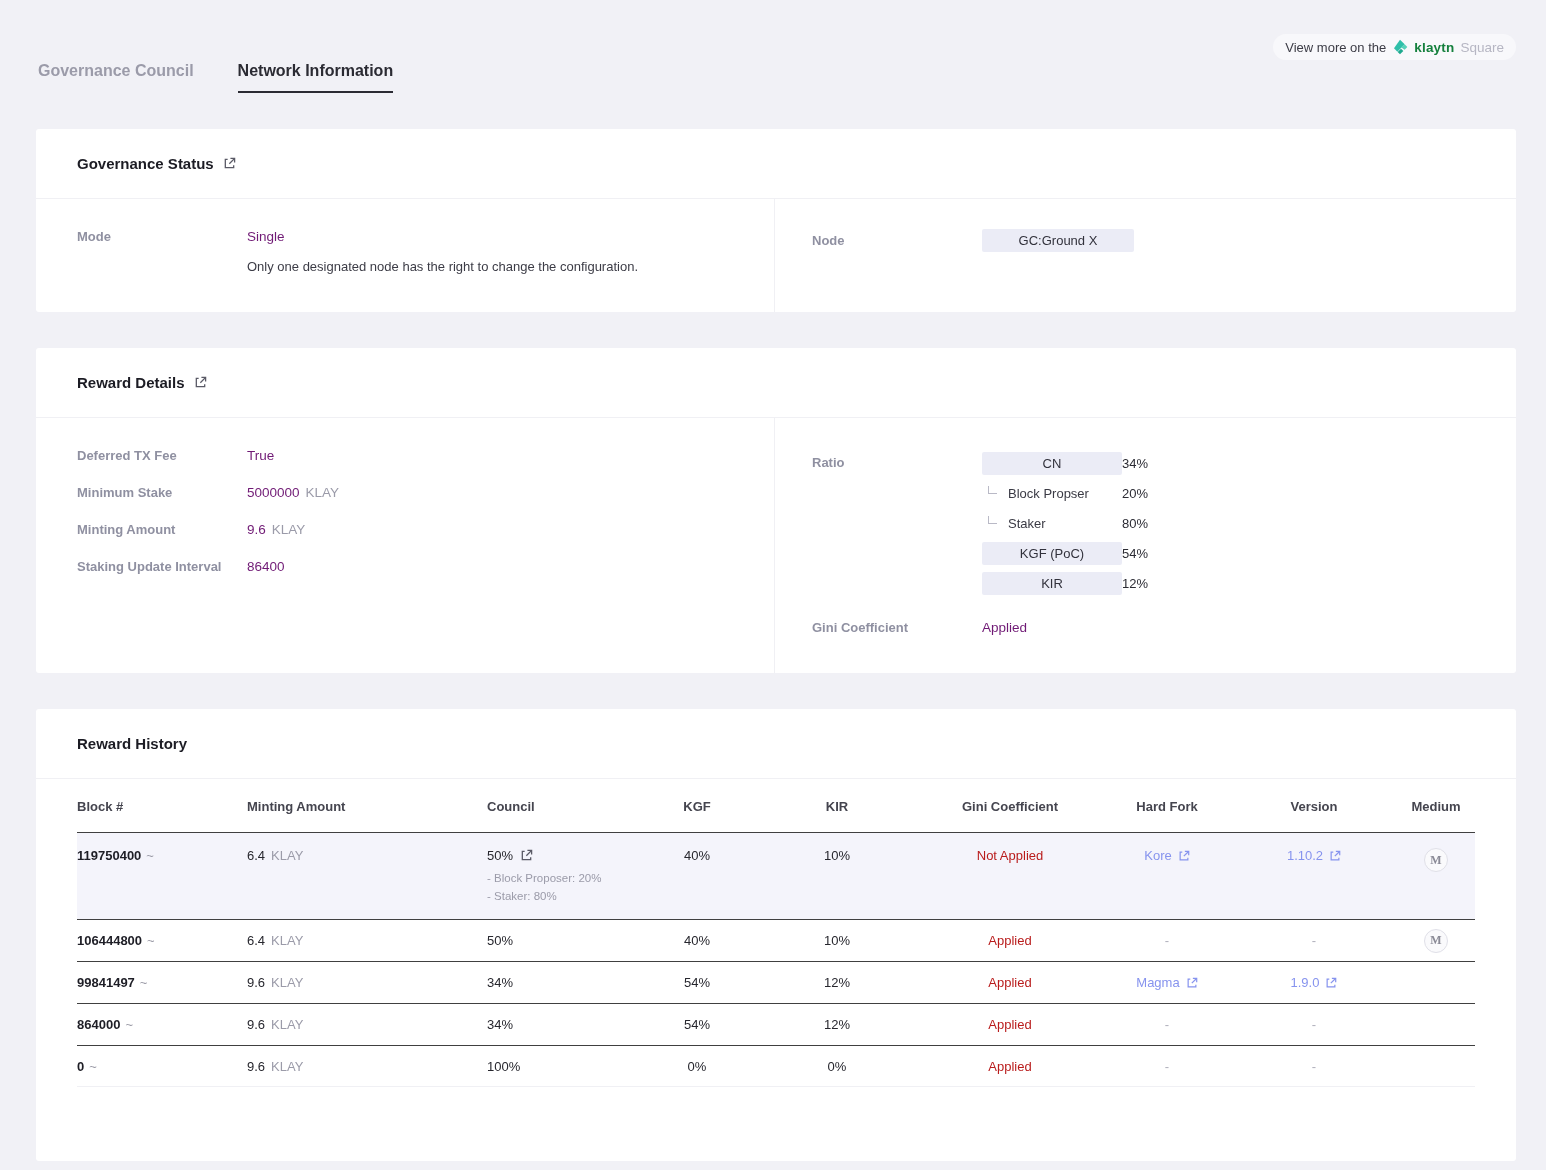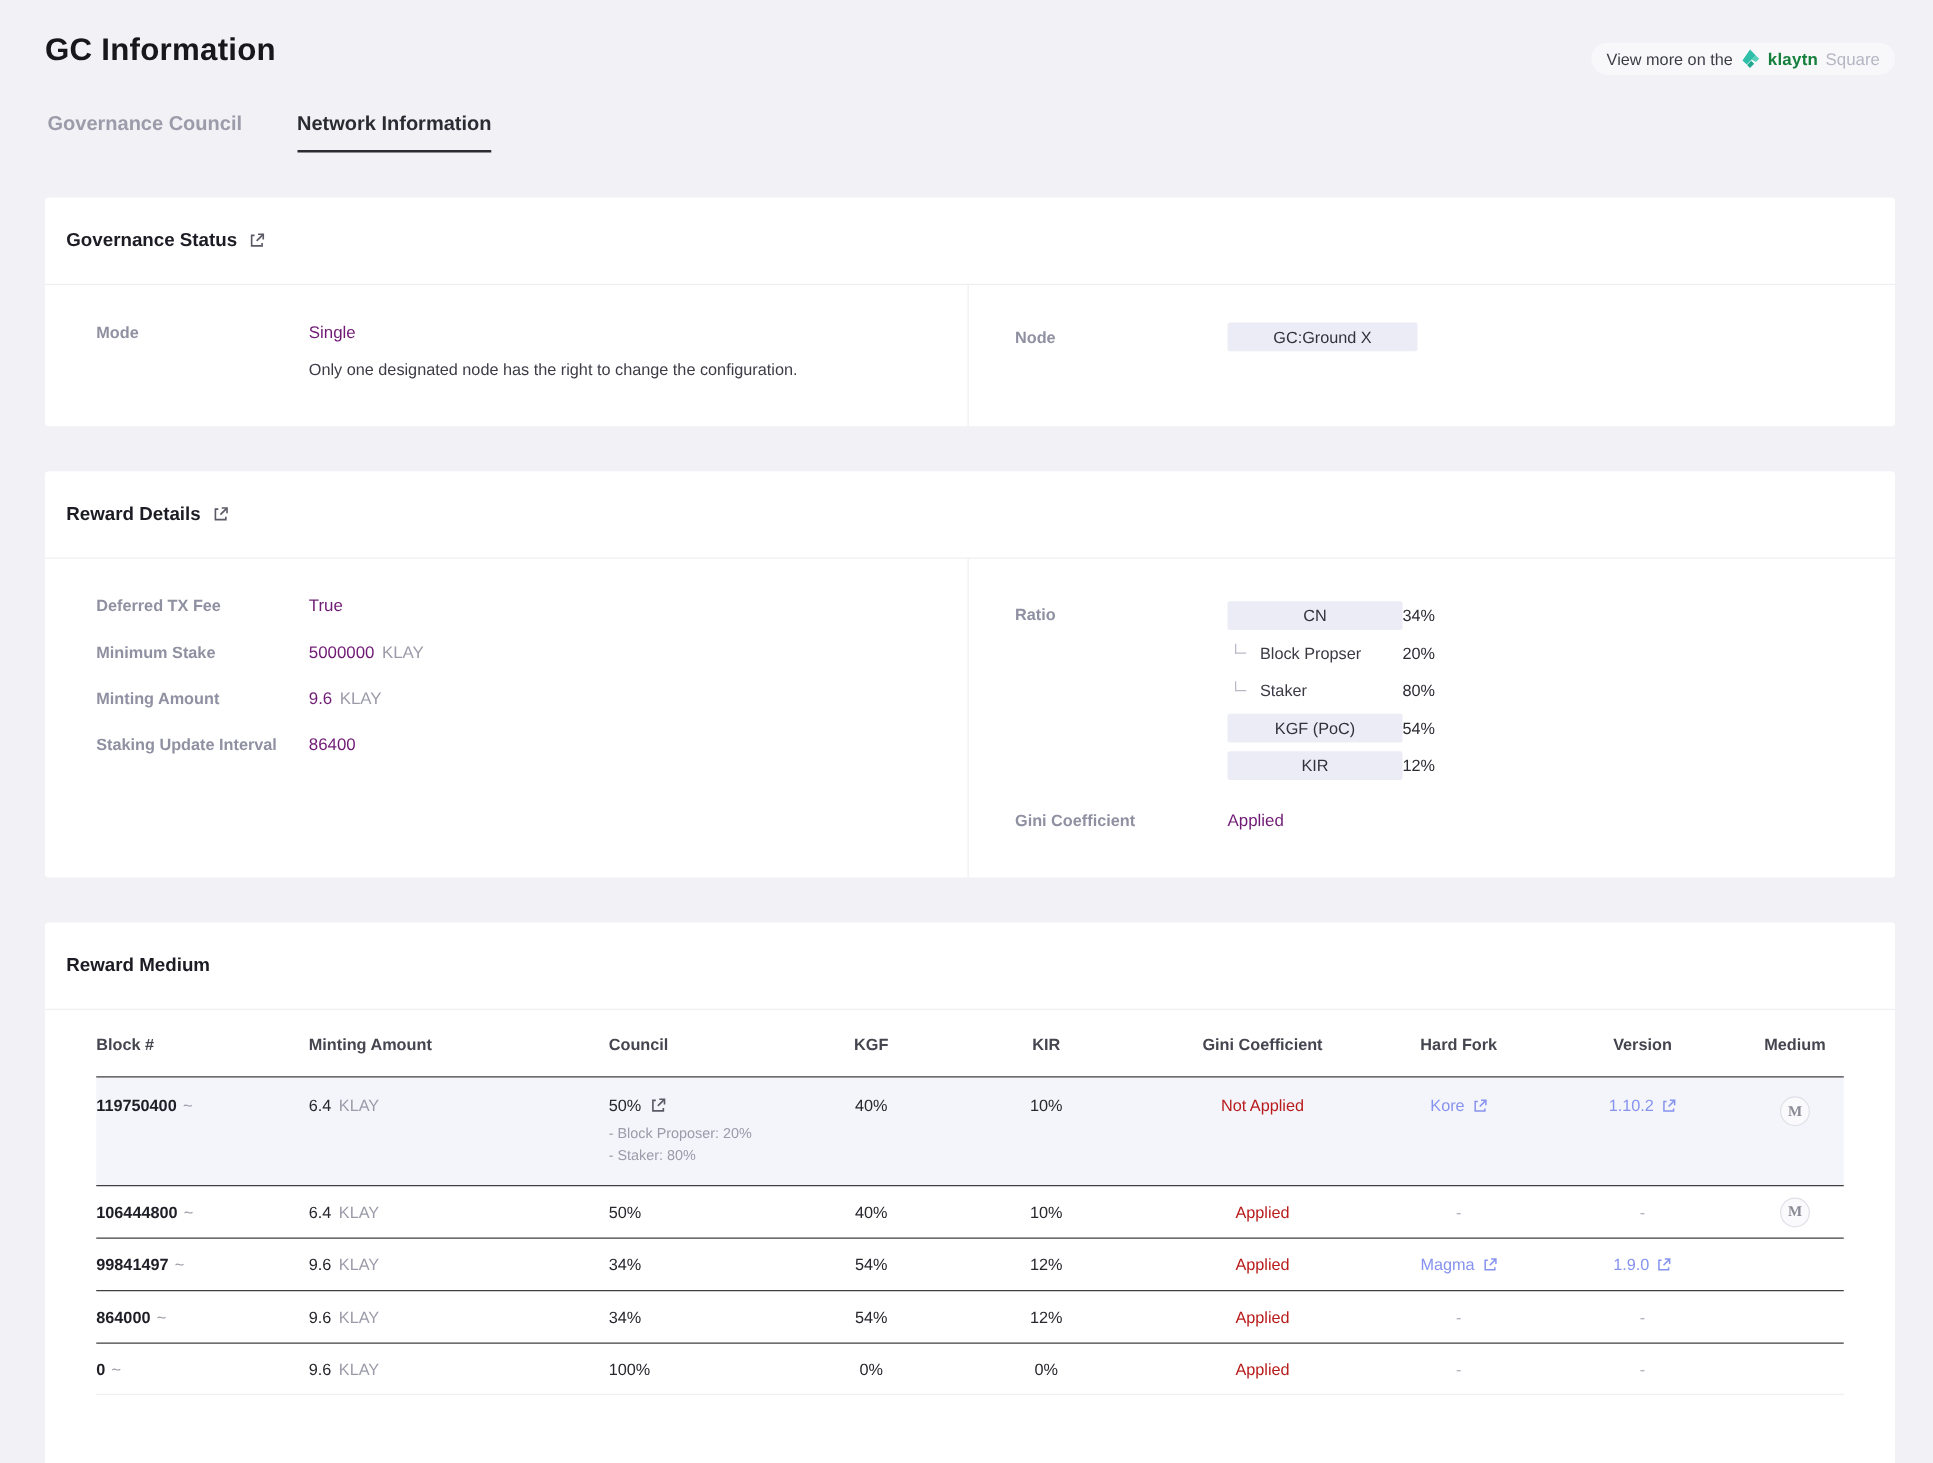--- a/index.html
+++ b/index.html
@@ -27,21 +27,21 @@
   
   .tabs { display: flex; gap: 44px; margin-top: 36px; padding-left: 2px; }
   .tab { font-size: 16px; font-weight: 700; padding-bottom: 11px; cursor: pointer; }
   .tab.inactive { color: #9b9ba9; }
   .tab.active { color: #2b2b33; border-bottom: 2px solid #2b2b33; }
 
   
   .card { background: #ffffff; border-radius: 3px; margin-top: 36px; }
   .card-header {
     height: 70px; display: flex; align-items: center; gap: 9px;
-    padding: 0 17px; border-bottom: 1px solid #f0f0f4;
+    padding: 0 41px; border-bottom: 1px solid #f0f0f4;
   }
   .card-title { font-size: 15px; font-weight: 700; color: #1c1c24; }
   .ext-icon { width: 13px; height: 13px; color: #5a5a66; cursor: pointer; flex: 0 0 auto; }
   .ext-icon svg { display: block; width: 100%; height: 100%; }
 
   .card-body { display: flex; }
   .col-left { width: 739px; border-right: 1px solid #f0f0f4; padding: 30px 40px 38px 41px; }
   .col-right { flex: 1; padding: 30px 40px 38px 37px; }
 
   .field-row { display: flex; align-items: center; margin-bottom: 22px; }
@@ -101,21 +101,20 @@
   }
   .medium-cell { display: flex; justify-content: center; }
   .gini-val { color: #b91c1c; }
   .logo-mark { width: 16px; height: 16px; flex: 0 0 auto; }
 </style>
 </head>
 <body>
 
 <div class="page">
 
-  <h1 class="page-title">GC Information</h1>
 
   <div class="view-more-chip">
     <span>View more on the</span>
     <span class="logo-mark">
       <svg viewBox="0 0 24 24">
           <path fill="#2fbfa9" d="M12 1l7 7-11 11-5-5z"></path>
           <path fill="#57d1b9" d="M13.5 12.5L19 8l4 4-4 4z"></path>
           <path fill="#1ea98f" d="M8.5 19.5L12 23l5-5-3.5-3.5z"></path>
         </svg>
     </span>
@@ -231,21 +230,21 @@
         <div class="field-row gini-row">
           <span class="field-label">Gini Coefficient</span>
           <span class="field-value">Applied</span>
         </div>
       </div>
     </div>
   </section>
 
   <section class="card">
     <div class="card-header">
-      <span class="card-title">Reward Medium</span>
+      <span class="card-title">Reward History</span>
     </div>
     <div class="table-wrap">
 
       <div class="rh-grid rh-head">
         <div class="cell">Block #</div>
         <div class="cell">Minting Amount</div>
         <div class="cell">Council</div>
         <div class="cell c-center">KGF</div>
         <div class="cell c-center">KIR</div>
         <div class="cell c-center">Gini Coefficient</div>

